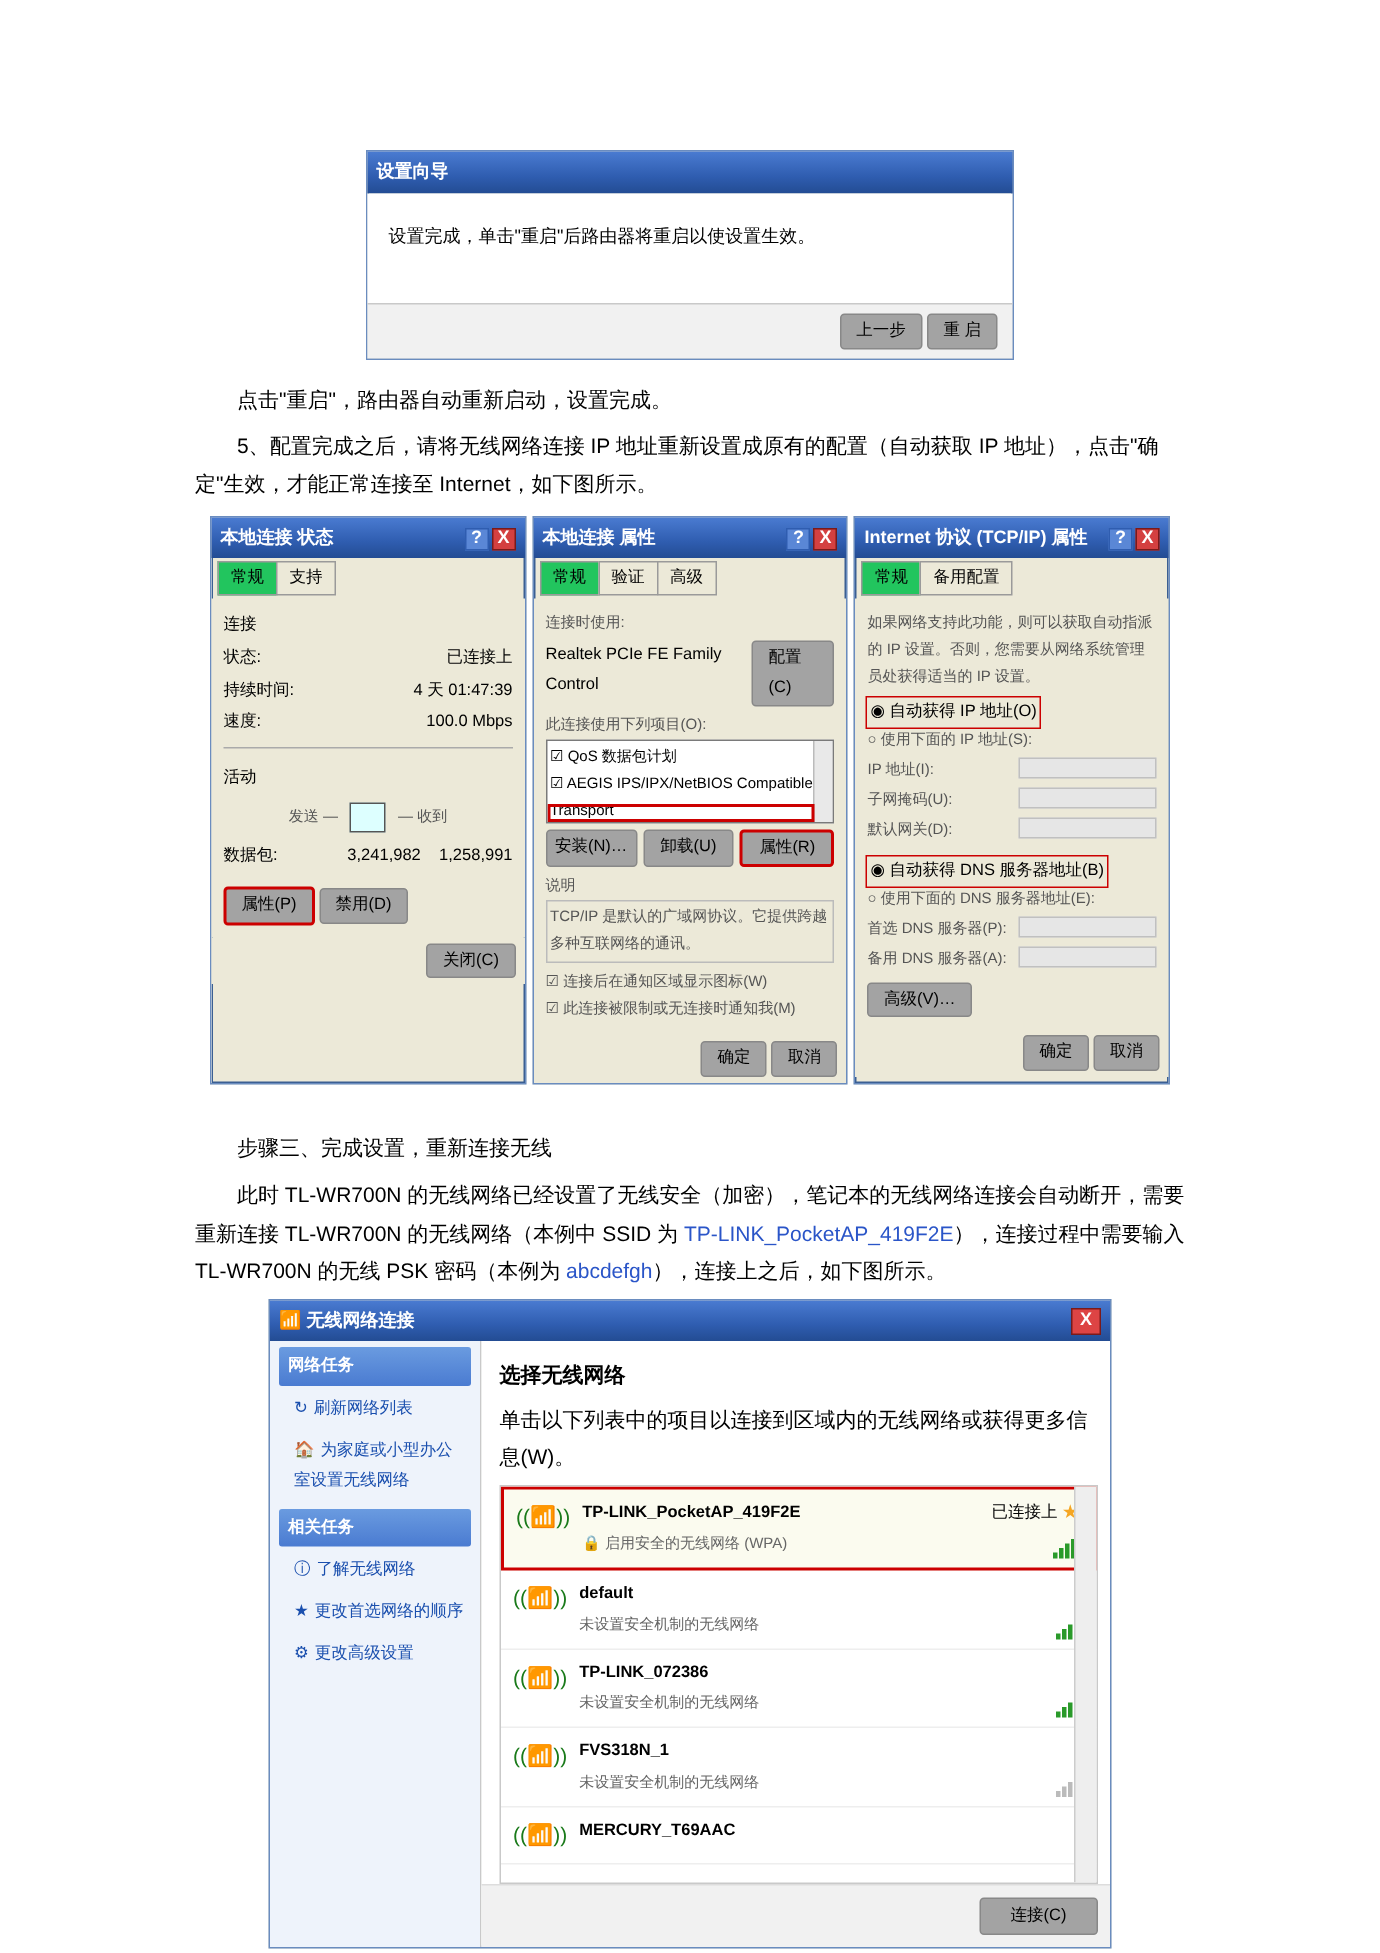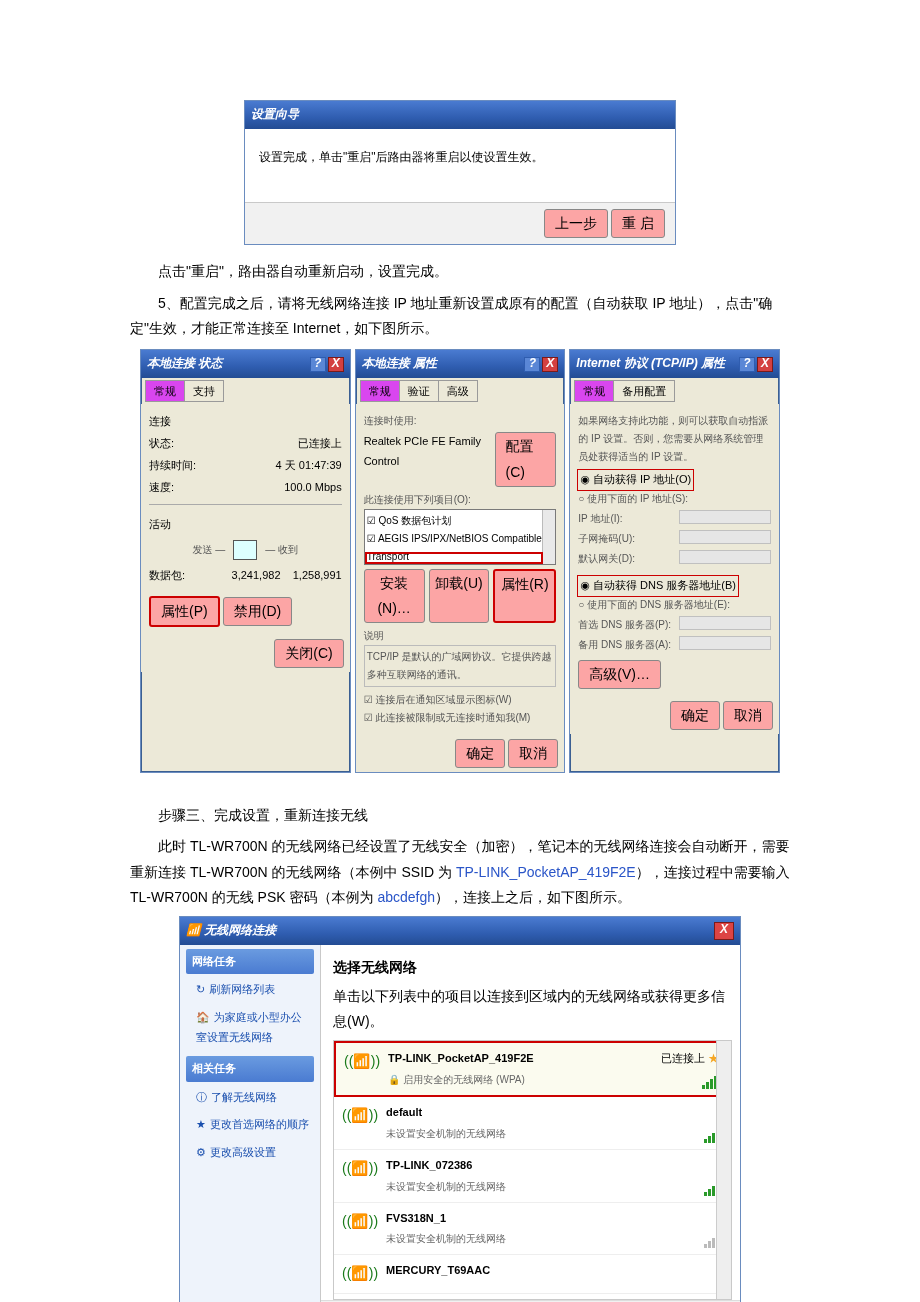--- a/index.html
+++ b/index.html
@@ -25,43 +25,42 @@
   }
   .titlebar {
     background: linear-gradient(#4a7bd1, #2f5db0 60%, #234c93);
     color: #fff;
     padding: 3px 6px;
     font-weight: bold;
     display: flex;
     justify-content: space-between;
     align-items: center;
     font-size: 12px;
-    font-style: italic;
   }
   .titlebar .wbtns span {
     display: inline-block;
     width: 14px; height: 13px;
     background: #d44040;
     border: 1px solid #7a1a1a;
     margin-left: 2px;
     text-align: center;
     line-height: 11px;
   }
   .titlebar .wbtns span.help { background:#5a87d6; border-color:#2f5db0; }
   .body {
     padding: 8px;
     background: #ece9d8;
   }
   .btn {
     display: inline-block;
-    background: #fca5a5;
+    background: #a3a3a3;
     border: 1px solid #888;
     border-radius: 3px;
     padding: 1px 10px;
-    font-size: 14px;
+    font-size: 11px;
   }
   .btn.red { border: 2px solid #c00; }
   .para { text-indent: 2em; margin: 6px 0; }
 
   
   .wiz { width: 430px; margin: 0 auto 14px auto; }
   .wiz .body { background: #fff; padding: 18px 14px 6px 14px; font-size: 12px; }
   .wiz .footer {
     background: #f1f1f1;
     border-top: 1px solid #c9c9c9;
@@ -71,21 +70,21 @@
 
   
   .row3 { display: flex; gap: 4px; margin: 8px 0; padding-left: 10px; padding-right:10px;}
   .row3 .win { flex: 1; }
 
   .tabstrip { padding: 2px 4px; }
   .tabstrip span {
     display: inline-block;
     padding: 1px 8px 0 8px;
     border: 1px solid #9a9a9a;
-    background: #d946ef;
+    background: #22c55e;
     font-size: 11px;
     margin-right: -1px;
   }
   .tabstrip span.inactive { background: #ece9d8; }
   .kv { display:flex; justify-content:space-between; margin:2px 0; font-size:11px; }
   .sep { height:4px; border-top:1px solid #aaa; margin:6px 0; }
   .activity { display:flex; align-items:center; gap:8px; justify-content:center; margin:6px 0;}
   .monitor { width:22px; height:18px; border:1px solid #555; background:#dff; }
 
   .listbox {

